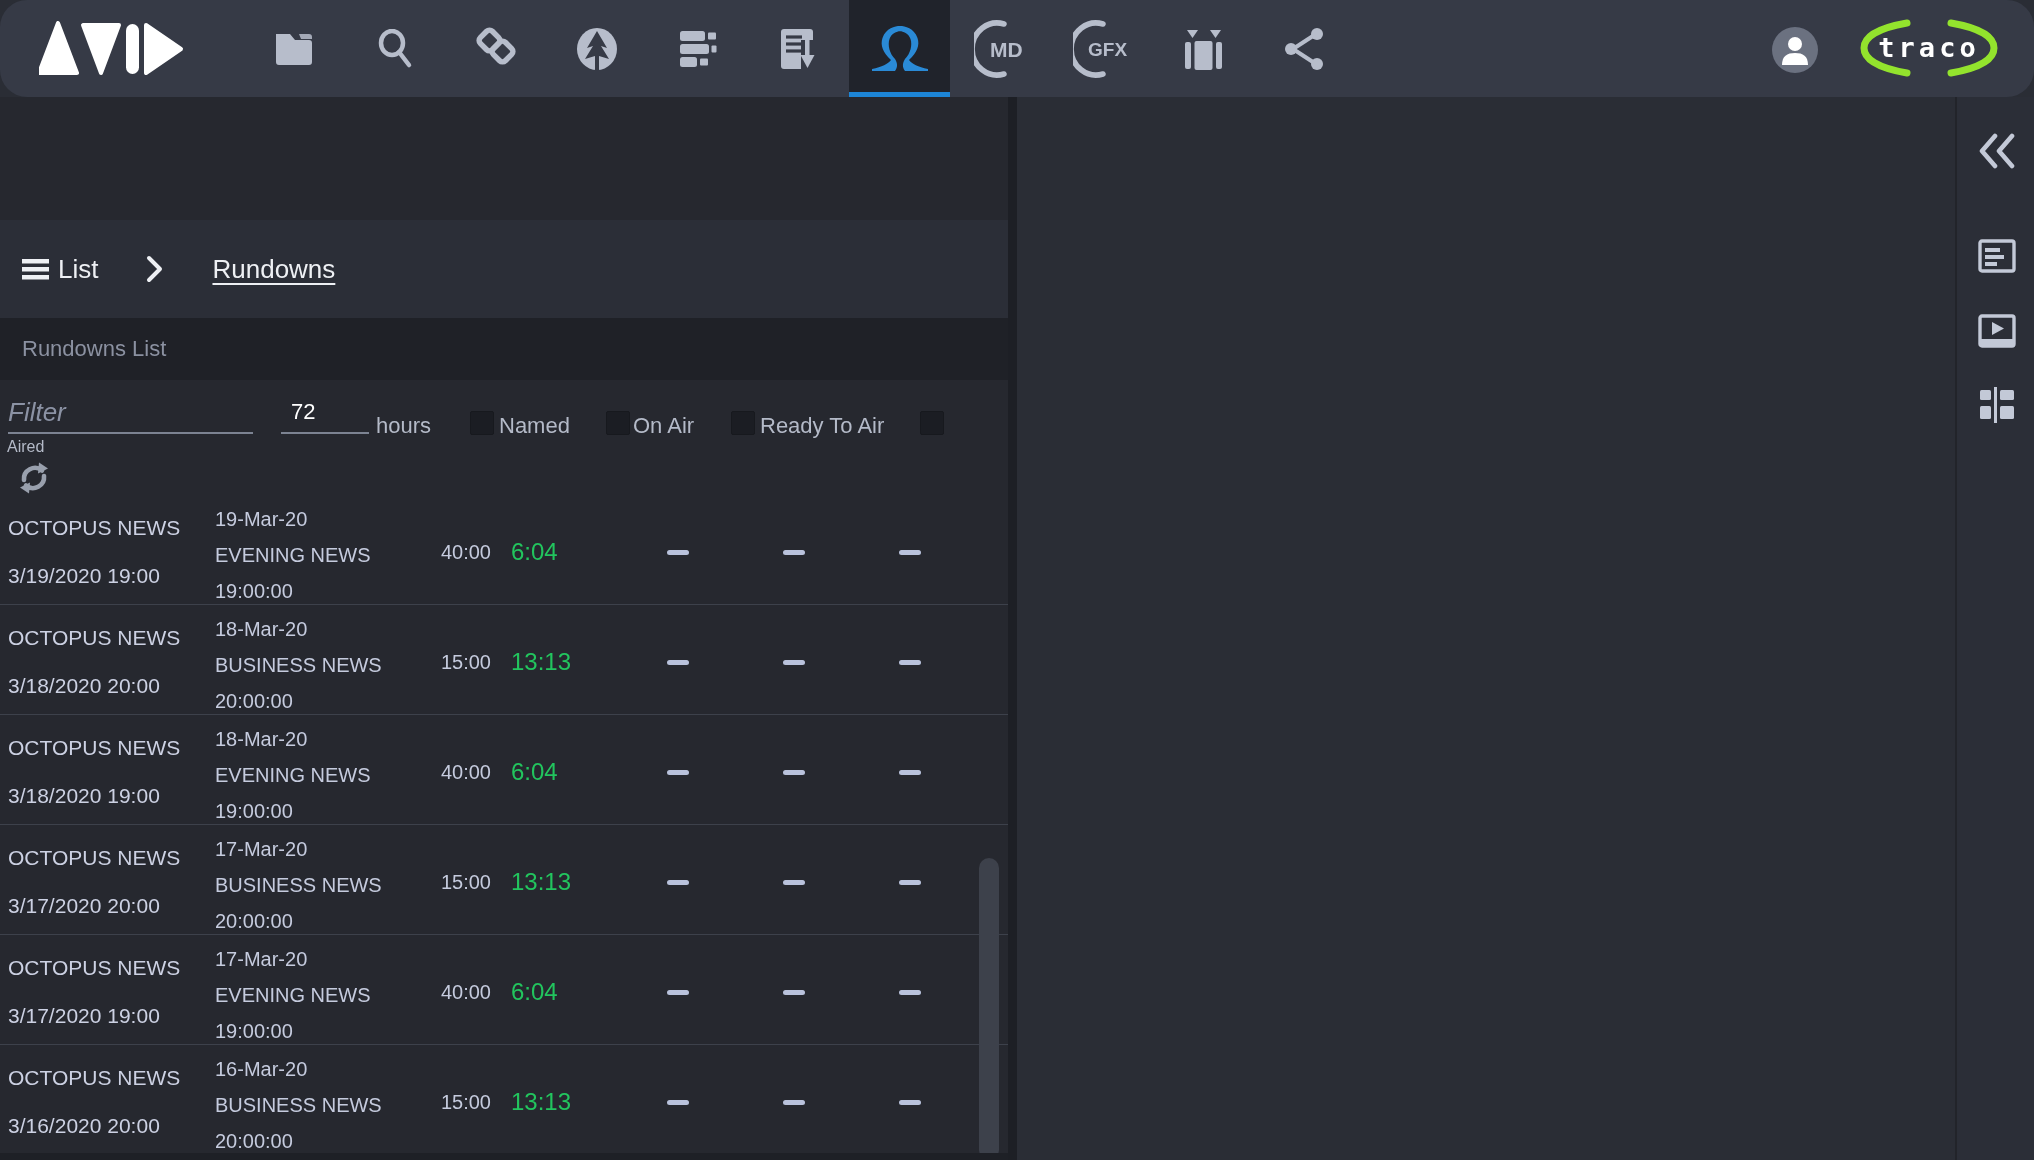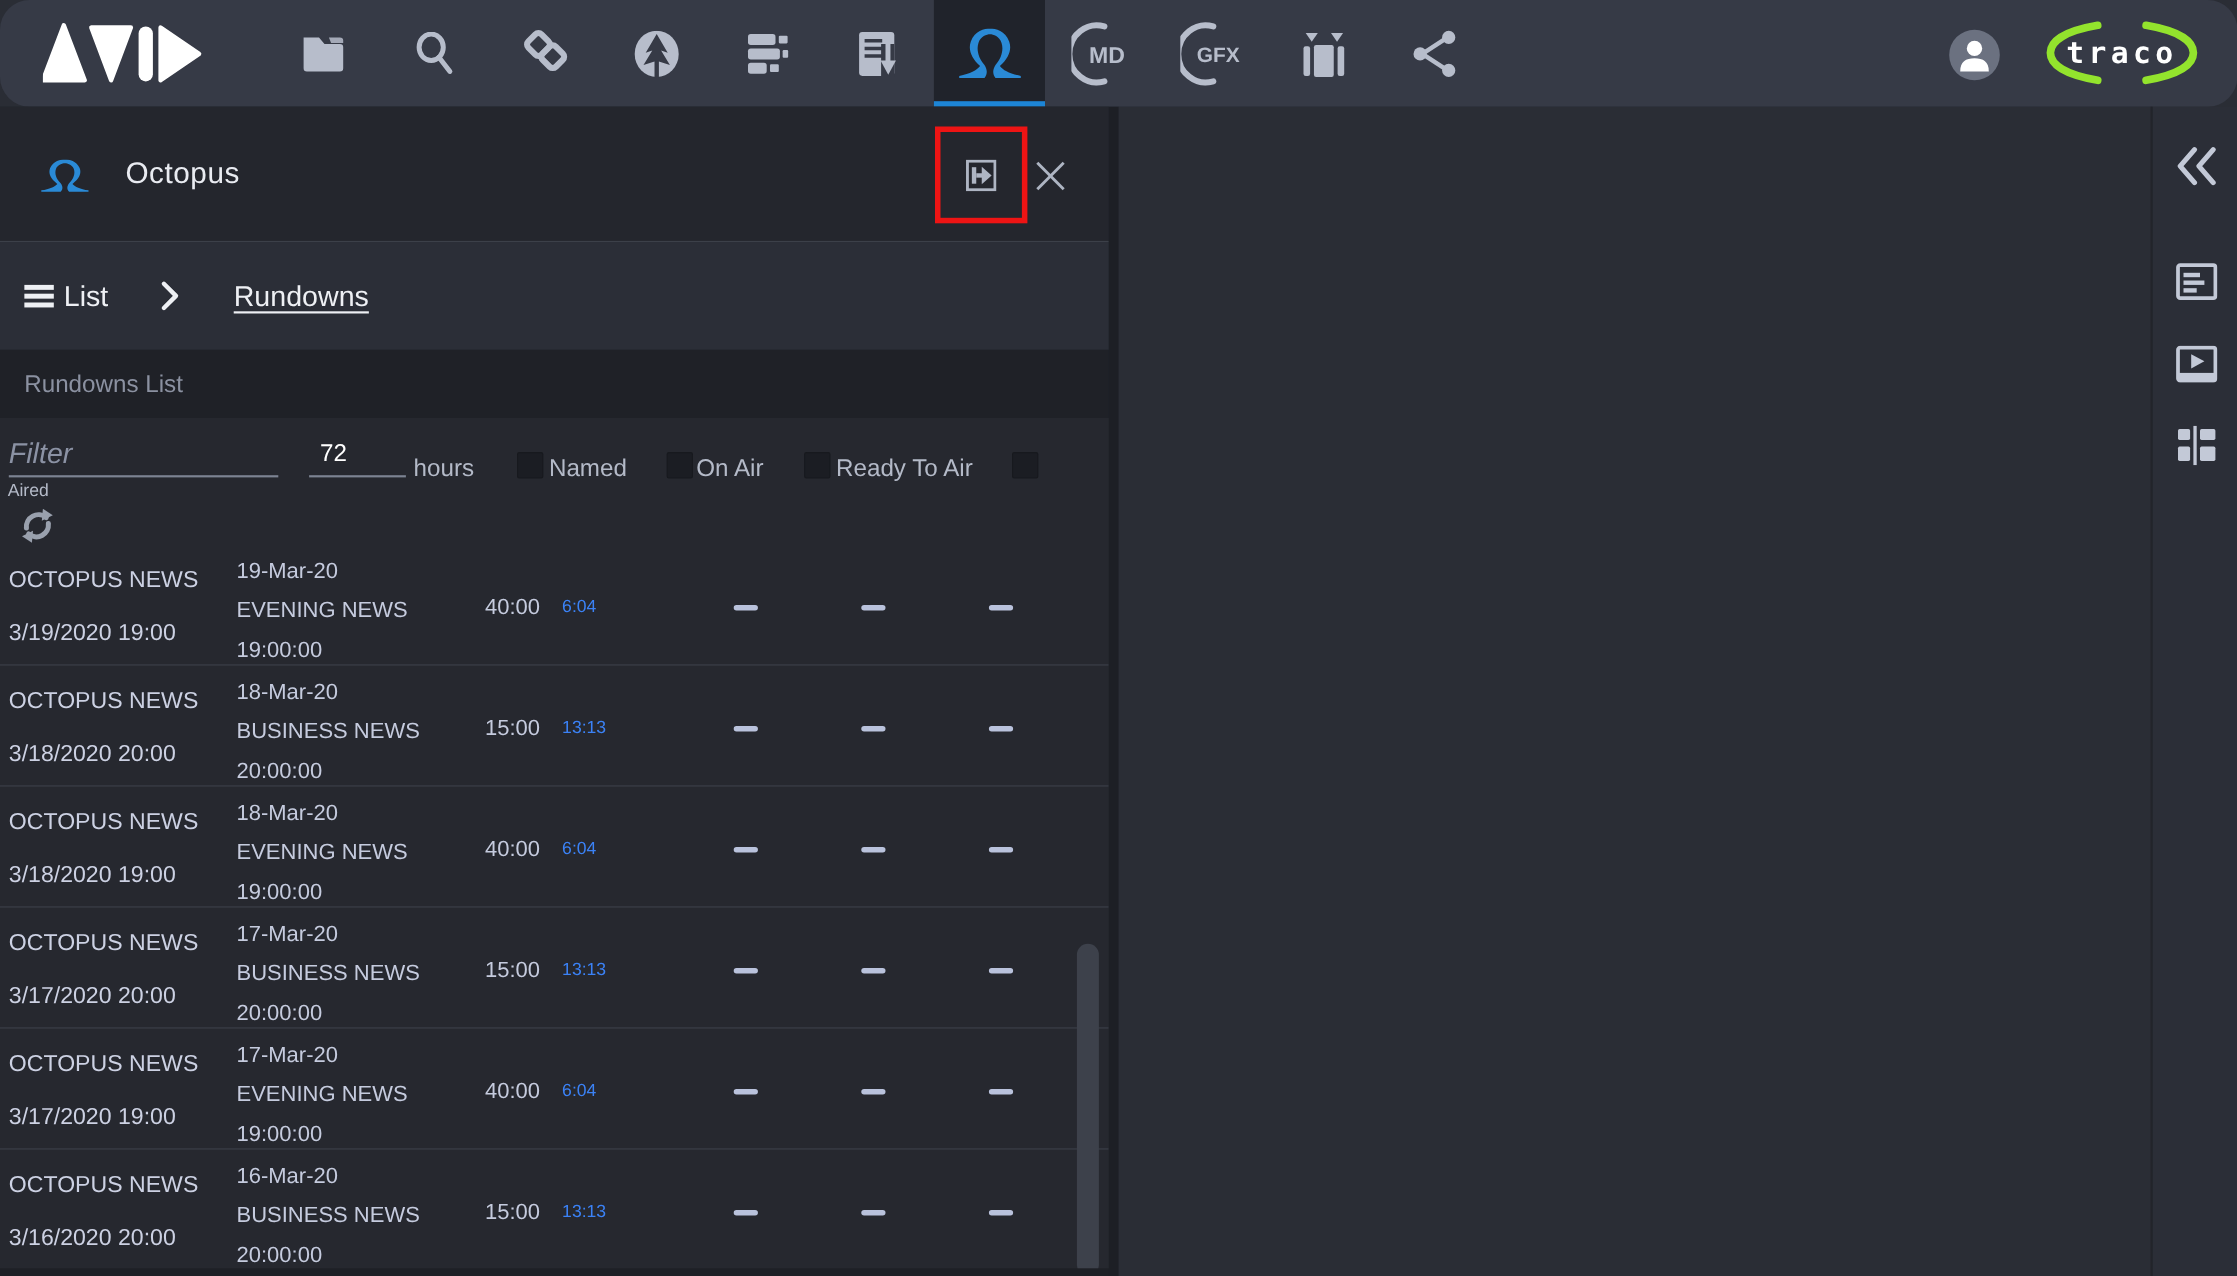--- a/index.html
+++ b/index.html
@@ -46,21 +46,21 @@
   .aired-label { position:absolute; left:7px; top:58px; color:#b4bac8; font-size:16px; }
   .refresh-btn { position:absolute; left:16px; top:80px; width:36px; height:36px; }
 
   
   .table-viewport { position:absolute; top:406px; left:0; width:1008px; height:650px; overflow:hidden; }
   .rows { margin-top:-8px; }
   .trow { display:grid; grid-template-columns:199px 222px 66px 72px 53px 116px 116px 116px; padding-left:8px; height:110px; border-bottom:1px solid #3d414b; cursor:pointer; }
   .trow .c1 { display:flex; flex-direction:column; justify-content:center; gap:24px; color:#ccd1e3; font-size:21px; }
   .trow .c2 { display:flex; flex-direction:column; justify-content:center; padding-top:6px; padding-left:8px; color:#c5cbde; font-size:20px; line-height:36px; }
   .trow .c3 { display:flex; align-items:center; justify-content:flex-end; padding-right:4px; color:#c5cbde; font-size:20px; }
-  .trow .c4 { display:flex; align-items:center; justify-content:flex-start; padding-left:16px; color:#3b82f6; font-size:16px; }
+  .trow .c4 { display:flex; align-items:center; justify-content:flex-start; padding-left:16px; color:#22c55e; font-size:24px; }
   .trow .cd { display:flex; align-items:center; justify-content:center; }
   .dash { width:22px; height:5px; border-radius:2.5px; background:#b9c2dc; }
 
   .vthumb { position:absolute; left:979px; top:761px; width:20px; height:302px; border-radius:10px; background:#3d414b; cursor:pointer; }
   .bottom-strip { position:absolute; left:0; top:1056px; width:1008px; height:7px; background:#1e2026; }
 
   
   .divider { position:absolute; left:1008px; top:97px; width:9px; height:1063px; background:#1d1f25; }
   .main-area { position:absolute; left:1017px; top:97px; width:938px; height:1063px; background:#2a2d35; }
   .rail { position:absolute; left:1955px; top:97px; width:79px; height:1063px; background:#2b2e37; border-left:2px solid #22242a; }
@@ -189,44 +189,20 @@
       <svg width="152" height="64" viewBox="0 0 152 64">
         <path d="M54,7 C25,12 11,21 11,32 C11,43 25,52 54,57" fill="none" stroke="#93e32d" stroke-width="7" stroke-linecap="round"></path>
         <path d="M98,7 C127,12 141,21 141,32 C141,43 127,52 98,57" fill="none" stroke="#93e32d" stroke-width="7" stroke-linecap="round"></path>
         <text x="76" y="41" text-anchor="middle" fill="#ffffff" font-family="DejaVu Sans Mono, monospace" font-weight="bold" font-size="27" letter-spacing="4">traco</text>
       </svg>
     </div>
   </header>
 
   <aside class="panel">
 
-    <div class="panel-header">
-      <svg class="panel-omega" width="46" height="30" viewBox="0 0 60 46" preserveAspectRatio="none">
-        <path fill="#2a8ad6" d="M2,43 C12,41 18,38 21,34 C13,27 10,19 12.5,12 C16,2 25,0 30,0 C35,0 44,2 47.5,12 C50,19 47,27 39,34 C42,38 48,41 58,43 L58,45 L35,45 C32,41 32.5,37 35,33 C40.5,27.5 42.5,19 40.5,13 C38.5,7 33,5.2 30,5.2 C27,5.2 21.5,7 19.5,13 C17.5,19 19.5,27.5 25,33 C27.5,37 28,41 25,45 L2,45 Z"></path>
-      </svg>
-      <h1 class="panel-title">Octopus</h1>
-
-      <div class="redbox">
-        <div class="iconbtn">
-          <svg width="28" height="29" viewBox="0 0 28 29">
-            <rect x="1.5" y="1.5" width="25" height="26" fill="none" stroke="#aeb5c3" stroke-width="2.6"></rect>
-            <rect x="5.5" y="7" width="4" height="15" fill="#aeb5c3"></rect>
-            <rect x="9.5" y="12.5" width="6" height="4" fill="#aeb5c3"></rect>
-            <polygon points="14.5,6.5 14.5,22.5 23.5,14.5" fill="#aeb5c3"></polygon>
-          </svg>
-        </div>
-      </div>
-
-      <div class="iconbtn close-btn">
-        <svg width="28" height="28" viewBox="0 0 28 28">
-          <line x1="2" y1="2" x2="26" y2="26" stroke="#aeb5c3" stroke-width="2.6"></line>
-          <line x1="26" y1="2" x2="2" y2="26" stroke="#aeb5c3" stroke-width="2.6"></line>
-        </svg>
-      </div>
-    </div>
 
     <div class="menu-row">
       <div class="menu-btn">
         <svg width="27" height="22" viewBox="0 0 27 22">
           <rect x="0" y="1" width="27" height="4.5" fill="#eef0f4"></rect>
           <rect x="0" y="9" width="27" height="4.5" fill="#eef0f4"></rect>
           <rect x="0" y="17" width="27" height="4.5" fill="#eef0f4"></rect>
         </svg>
         <span>List</span>
       </div>

